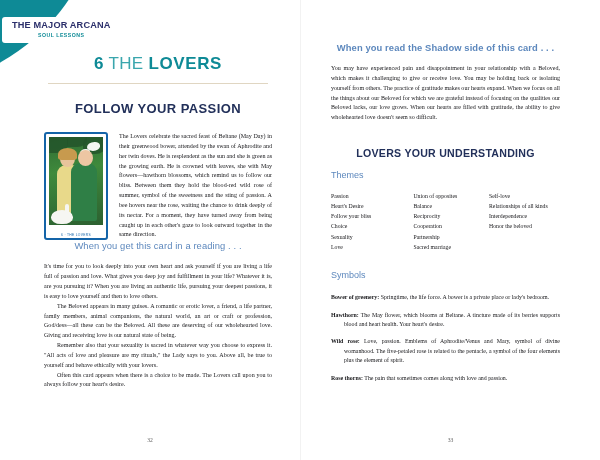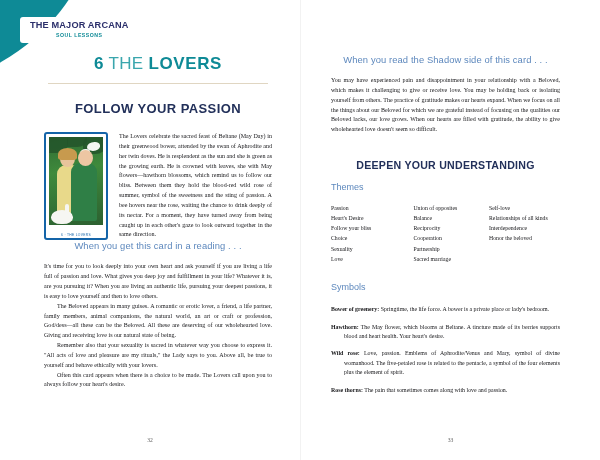--- a/index.html
+++ b/index.html
@@ -44,21 +44,21 @@
     width: 215px;
     height: 185px;
     background: #0e8a96;
     border-bottom-right-radius: 100% 100%;
     z-index: 1;
   }
 
   
   .runhead {
     position: absolute;
-    left: 20px;
+    left: 2px;
     top: 17px;
     z-index: 3;
     background: #ffffff;
     border-radius: 3px;
     padding: 4px 12px 5px 10px;
     text-align: center;
     box-shadow: 0 0 0 0 rgba(0,0,0,0);
   }
   .runhead-main {
     font-family: "Liberation Sans", sans-serif;
@@ -362,28 +362,28 @@
       <p>The Beloved appears in many guises. A romantic or erotic lover, a friend, a life partner, family members, animal companions, the natural world, an art or craft or profession, God/dess—all these can be the Beloved. All these are deserving of our wholehearted love. Giving and receiving love is our natural state of being.</p>
       <p>Remember also that your sexuality is sacred in whatever way you choose to express it. "All acts of love and pleasure are my rituals," the Lady says to you. Above all, be true to yourself and behave ethically with your lovers.</p>
       <p>Often this card appears when there is a choice to be made. The Lovers call upon you to always follow your heart's desire.</p>
     </div>
 
     <div class="folio">32</div>
   </div>
 
   <div class="page page-right">
 
-    <div class="blue-head" style="margin-top:54px;">When you read the Shadow side of this card . . .</div>
+    <div class="blue-head" style="margin-top:42px;font-weight:bold;">When you read the Shadow side of this card . . .</div>
 
     <div class="body-text" style="margin-top:11px;">
       <p>You may have experienced pain and disappointment in your relationship with a Beloved, which makes it challenging to give or receive love. You may be holding back or isolating yourself from others. The practice of gratitude makes our hearts expand. When we focus on all the things about our Beloved for which we are grateful instead of focusing on the qualities our Beloved lacks, our love grows. When our hearts are filled with gratitude, the ability to give wholehearted love doesn't seem so difficult.</p>
     </div>
 
     <div class="deepen-head" style="margin-top:23px;">
-      <div>DEEPEN YOUR UNDERSTANDING</div>
+      <div>LOVERS YOUR UNDERSTANDING</div>
     </div>
 
     <div class="mini-head">Themes</div>
 
     <div class="themes-cols">
       <div class="col col-1">
         <div class="theme-item">Passion</div>
         <div class="theme-item">Heart's Desire</div>
         <div class="theme-item">Follow your bliss</div>
         <div class="theme-item">Choice</div>

